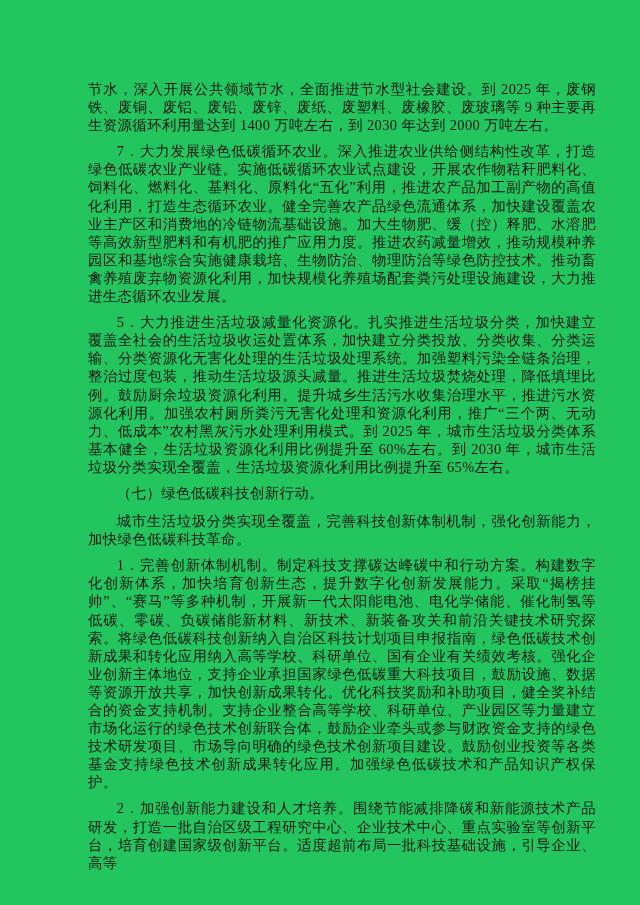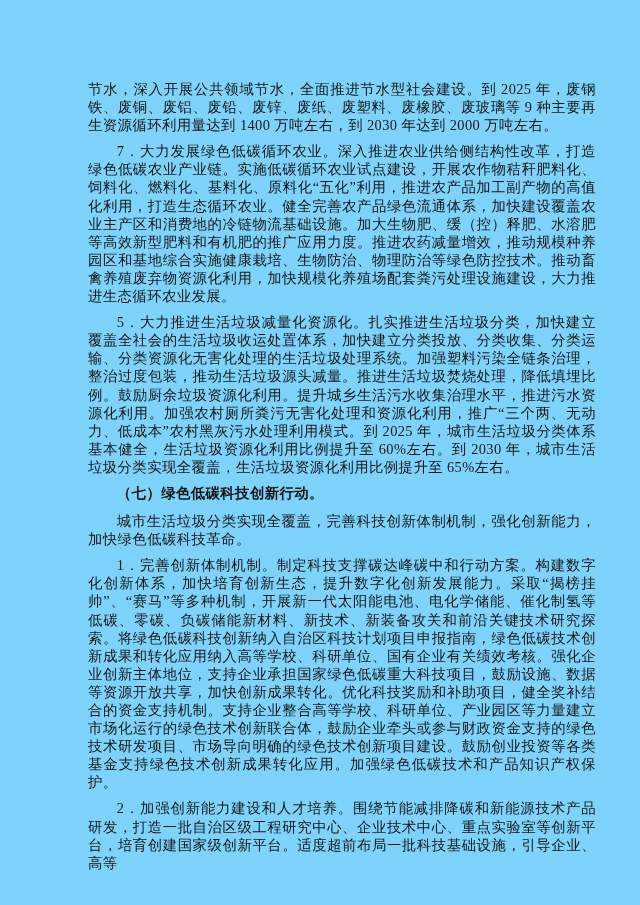--- a/index.html
+++ b/index.html
@@ -11,41 +11,41 @@
     width: 640px;
     height: 905px;
     overflow: hidden;
     font-family: "Liberation Serif", "DejaVu Serif", serif;
   }
   .page {
     box-sizing: border-box;
     width: 640px;
     height: 905px;
     padding: 80px 44px 0 88px;
-    background: #7dd3fc;
+    background: #22c55e;
     color: #161616;
   }
   .para {
     margin: 0 0 8px 0;
     font-size: 14.4px;
     line-height: 18.1px;
     text-align: justify;
     text-justify: inter-ideograph;
     text-indent: 2em;
     letter-spacing: 0.4px;
     word-break: break-all;
   }
   .para.no-indent {
     text-indent: 0;
   }
   .heading {
     margin: 2px 0 10px 0;
     font-size: 14.4px;
     line-height: 18.1px;
-    font-weight: bold;
+    font-weight: normal;
     text-indent: 2em;
     letter-spacing: 0.4px;
   }
 </style>
 </head>
 <body>
 
 <div class="page">
   <p class="para no-indent">节水，深入开展公共领域节水，全面推进节水型社会建设。到 2025 年，废钢铁、废铜、废铝、废铅、废锌、废纸、废塑料、废橡胶、废玻璃等 9 种主要再生资源循环利用量达到 1400 万吨左右，到 2030 年达到 2000 万吨左右。</p>
 

